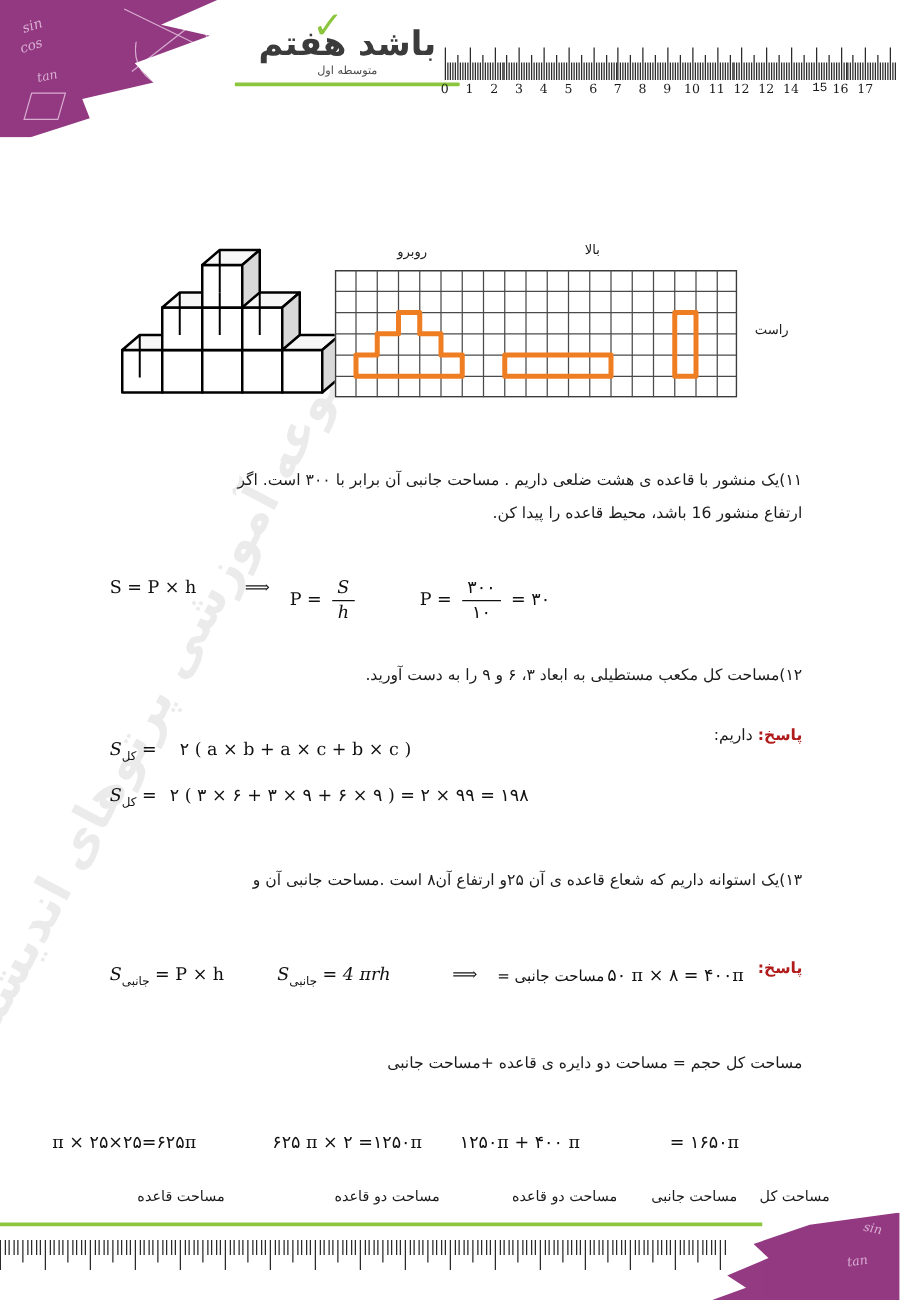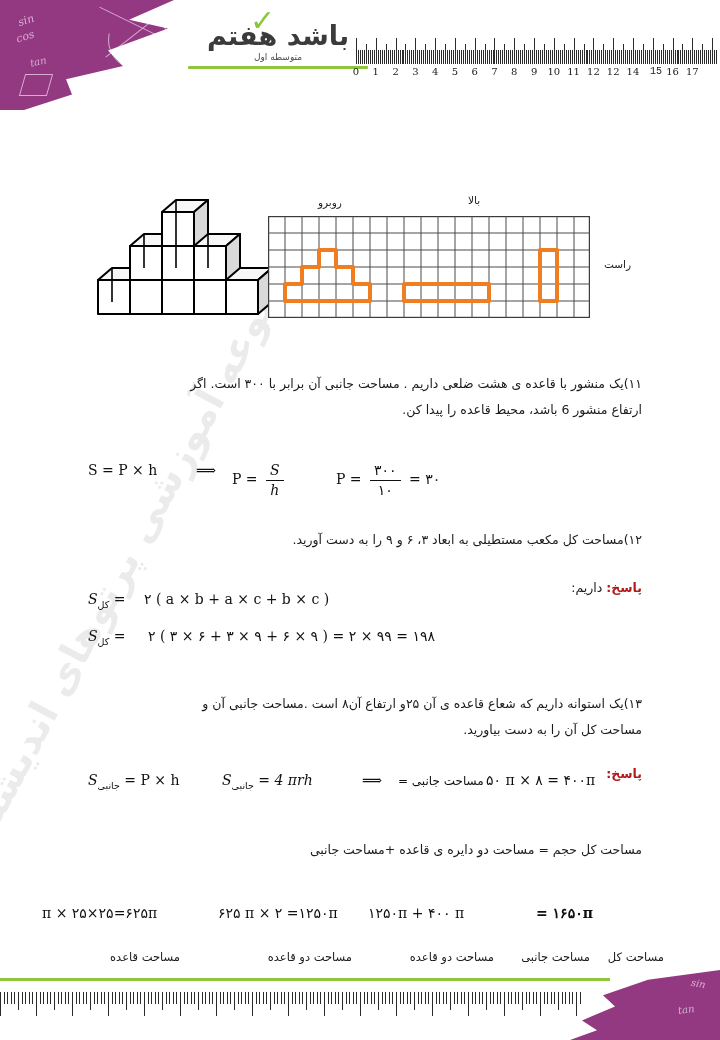--- a/index.html
+++ b/index.html
@@ -422,21 +422,21 @@
     </g>
 
     <polyline points="17,85 17,68 34,68 34,51 51,51 51,34 68,34 68,51 85,51 85,68 102,68 102,85 17,85" fill="none" stroke="#ef7d22" stroke-width="4" stroke-linejoin="round" stroke-linecap="round"></polyline>
 
     <rect x="136" y="68" width="85" height="17" fill="none" stroke="#ef7d22" stroke-width="4" stroke-linejoin="round"></rect>
 
     <rect x="272" y="34" width="17" height="51" fill="none" stroke="#ef7d22" stroke-width="4" stroke-linejoin="round"></rect>
   </svg>
 
   <div class="q" style="top:372px;">۱۱)یک منشور با قاعده ی هشت ضلعی داریم . مساحت جانبی آن برابر با ۳۰۰ است. اگر</div>
-  <div class="q" style="top:398px;">ارتفاع منشور 6 باشد، محیط قاعده را پیدا کن.</div>
+  <div class="q" style="top:398px;">ارتفاع منشور 16 باشد، محیط قاعده را پیدا کن.</div>
 
   <div class="math" style="top:462px;left:88px;">S = P × h</div>
   <div class="math" style="top:462px;left:196px;">⟹</div>
   <div class="math" style="top:462px;left:232px;">
     <span>P =</span>
     <span class="frac">
       <span class="n mi">S</span>
       <span class="d mi">h</span>
     </span>
   </div>
@@ -456,26 +456,25 @@
   </div>
 
   <div class="math" style="top:591px;left:88px;">
     <span class="mi">S</span><span class="sub">کل</span>
     <span>=</span>
     <span style="margin-left:14px">۲ ( a × b + a × c + b × c )</span>
   </div>
   <div class="math" style="top:628px;left:88px;">
     <span class="mi">S</span><span class="sub">کل</span>
     <span>=</span>
-    <span style="margin-left:18px">۲ ( ۳ × ۶ + ۳ × ۹ + ۶ × ۹ )</span>
+    <span style="margin-left:6px">۲ ( ۳ × ۶ + ۳ × ۹ + ۶ × ۹ )</span>
     <span>= ۲ × ۹۹ = ۱۹۸</span>
   </div>
 
   <div class="q" style="top:692px;">۱۳)یک استوانه داریم که شعاع قاعده ی آن ۲۵و ارتفاع آن۸ است .مساحت جانبی آن و</div>
-  <div class="q" style="top:718px;">مساحت کل آن را به دست بیاورید.</div>
 
   <div class="q" style="top:762px;">
     <span class="red">پاسخ:</span>
   </div>
 
   <div class="math" style="top:772px;left:88px;">
     <span class="mi">S</span><span class="sub">جانبی</span>
     <span>= P × h</span>
   </div>
   <div class="math" style="top:772px;left:222px;">
@@ -485,21 +484,21 @@
   <div class="math" style="top:772px;left:362px;">⟹</div>
   <div class="math" style="top:774px;left:398px;direction:rtl;font-family:'DejaVu Sans','Liberation Sans',sans-serif;font-size:12px;">مساحت جانبی =</div>
   <div class="math" style="top:772px;left:486px;">۵۰ π × ۸ = ۴۰۰π</div>
 
   <div class="q" style="top:838px;">مساحت کل حجم = مساحت دو دایره ی قاعده +مساحت جانبی</div>
 
   <div style="position:absolute;top:905px;left:0;width:720px;height:30px;direction:ltr;">
     <div class="math" style="top:0;left:42px;">π × ۲۵×۲۵=۶۲۵π</div>
     <div class="math" style="top:0;left:218px;">۶۲۵ π × ۲ =۱۲۵۰π</div>
     <div class="math" style="top:0;left:368px;">۱۲۵۰π  +   ۴۰۰ π</div>
-    <div class="math" style="top:0;left:536px;font-weight:bold;">=   ۱۶۵۰π</div>
+    <div class="math" style="top:0;left:536px;">=   ۱۶۵۰π</div>
   </div>
 
   <div style="position:absolute;top:950px;left:0;width:720px;height:24px;direction:rtl;font-size:11.5px;color:#1b1b1b;">
     <span style="position:absolute;right:56px;">مساحت کل</span>
     <span style="position:absolute;right:130px;">مساحت جانبی</span>
     <span style="position:absolute;right:226px;">مساحت دو قاعده</span>
     <span style="position:absolute;right:368px;">مساحت دو قاعده</span>
     <span style="position:absolute;right:540px;">مساحت قاعده</span>
   </div>
 

